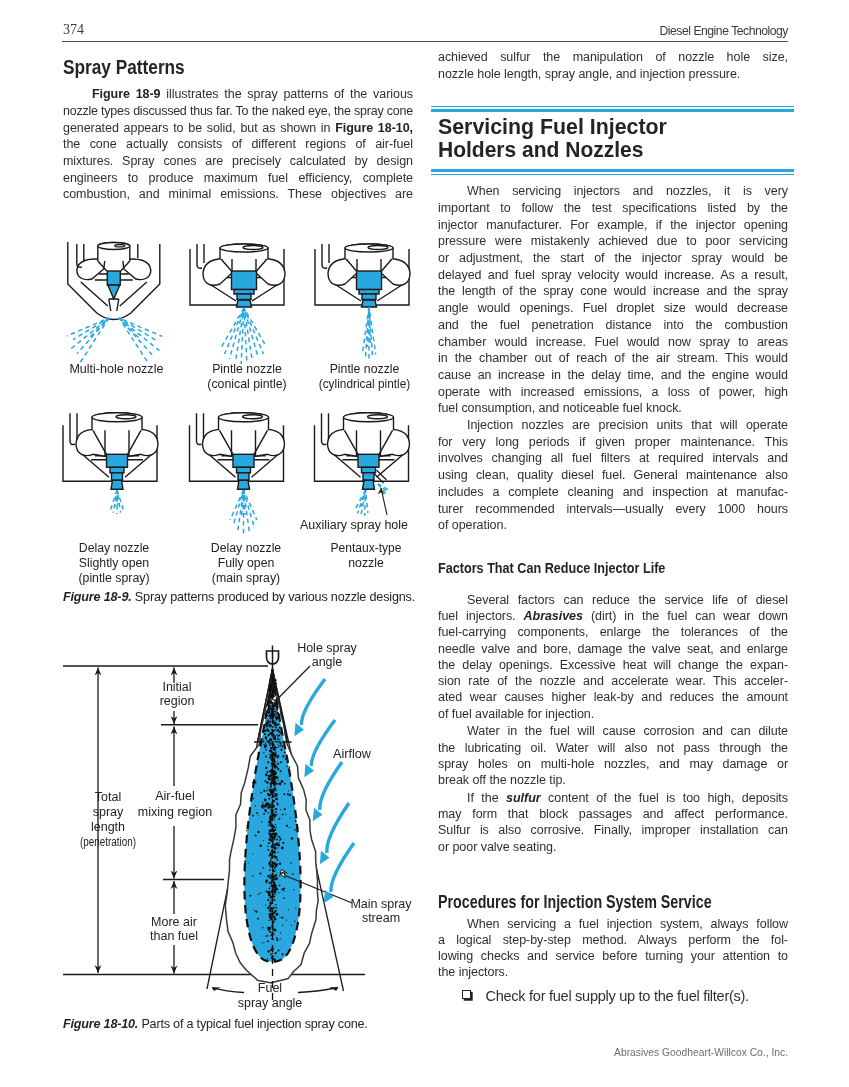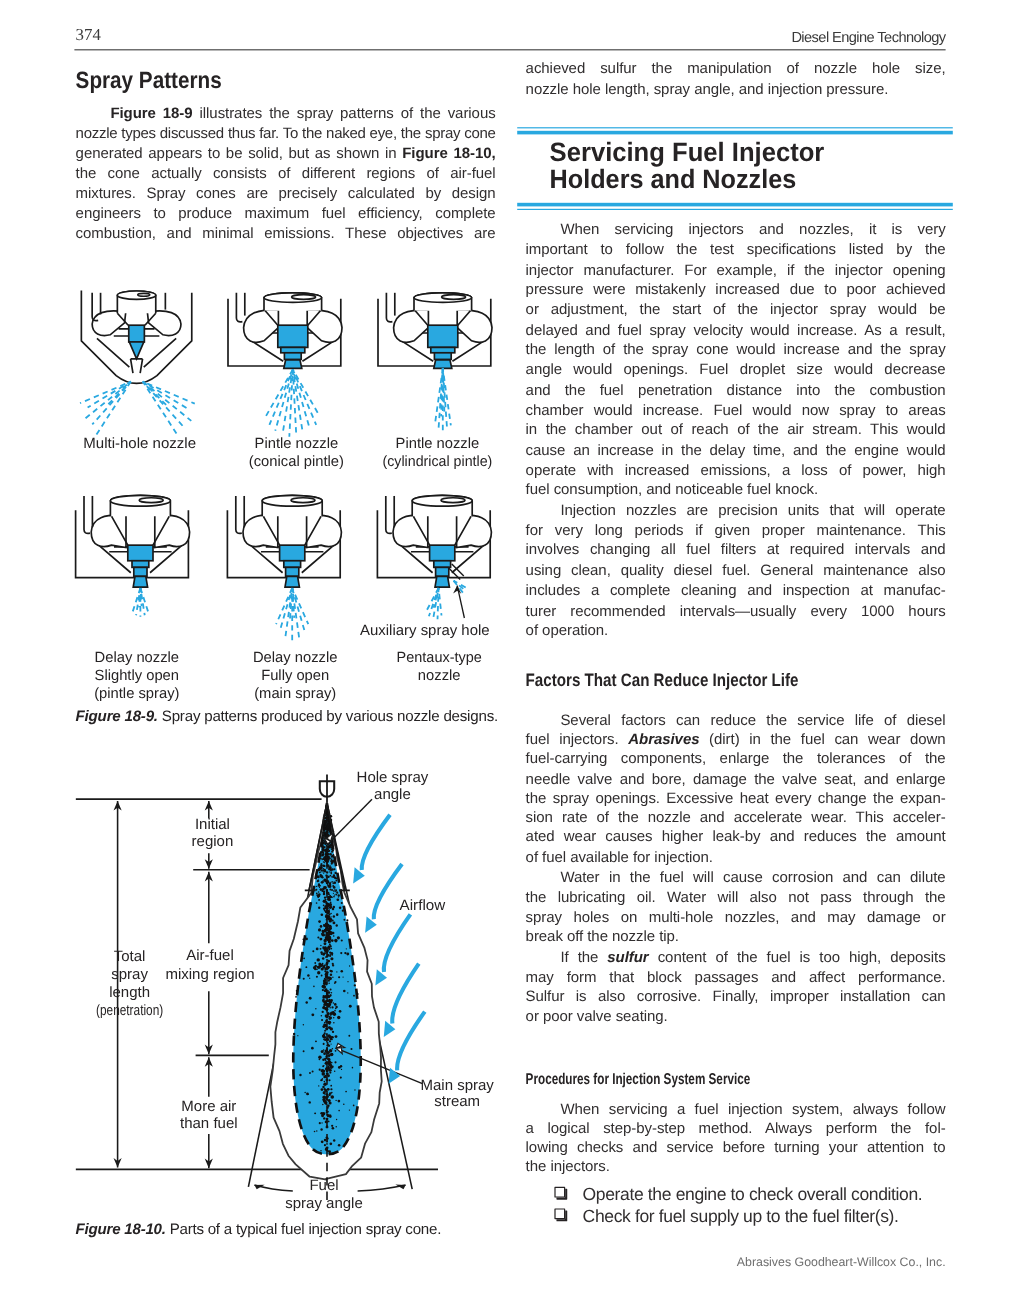--- a/index.html
+++ b/index.html
@@ -1312,30 +1312,30 @@
 <div class="abs" style="left:63px;top:1017px;width:360px;white-space:nowrap;font-size:12.6px;letter-spacing:-0.2px;color:#262324;"><b><i>Figure 18-10.</i></b> Parts of a typical fuel injection spray cone.</div>
 
 <div class="abs bodytxt" style="left:438px;top:49.3px;line-height:16.6px;">
 <div>achieved sulfur the manipulation of nozzle hole size,</div>
 <div class="last">nozzle hole length, spray angle, and injection pressure.</div>
 </div>
 
 <div class="abs" style="left:431px;top:106.2px;width:363px;height:1.2px;background:#29a8e0;"></div>
 <div class="abs" style="left:431px;top:109.2px;width:363px;height:2.9px;background:#29a8e0;"></div>
 
-<h2 class="abs" style="left:438px;top:115px;font-size:22.1px;line-height:23.2px;white-space:nowrap;margin-left:20px;"><span id="h2a" style="display:inline-block;transform-origin:0 0;transform:scaleX(0.966);">Servicing Fuel Injector</span><br><span id="h2b" style="display:inline-block;transform-origin:0 0;transform:scaleX(0.951);">Holders and Nozzles</span></h2>
+<h2 class="abs" style="left:438px;top:115px;font-size:22.1px;line-height:23.2px;white-space:nowrap;"><span id="h2a" style="display:inline-block;transform-origin:0 0;transform:scaleX(0.966);">Servicing Fuel Injector</span><br><span id="h2b" style="display:inline-block;transform-origin:0 0;transform:scaleX(0.951);">Holders and Nozzles</span></h2>
 
 <div class="abs" style="left:431px;top:168.9px;width:363px;height:3.1px;background:#29a8e0;"></div>
 <div class="abs" style="left:431px;top:173.5px;width:363px;height:1.2px;background:#29a8e0;"></div>
 
 <div class="abs bodytxt" style="left:438px;top:183.2px;line-height:16.7px;">
 <div class="ind">When servicing injectors and nozzles, it is very</div>
 <div>important to follow the test specifications listed by the</div>
 <div>injector manufacturer. For example, if the injector opening</div>
-<div>pressure were mistakenly increased due to poor achieved</div>
+<div>pressure were mistakenly achieved due to poor servicing</div>
 <div>or adjustment, the start of the injector spray would be</div>
 <div>delayed and fuel spray velocity would increase. As a result,</div>
 <div>the length of the spray cone would increase and the spray</div>
 <div>angle would openings. Fuel droplet size would decrease</div>
 <div>and the fuel penetration distance into the combustion</div>
 <div>chamber would increase. Fuel would now spray to areas</div>
 <div>in the chamber out of reach of the air stream. This would</div>
 <div>cause an increase in the delay time, and the engine would</div>
 <div>operate with increased emissions, a loss of power, high</div>
 <div class="last">fuel consumption, and noticeable fuel knock.</div>
@@ -1351,50 +1351,49 @@
 <div class="last">of operation.</div>
 </div>
 
 <h3 class="abs" style="left:438px;top:558.5px;font-size:15px;white-space:nowrap;"><span id="h3s" style="display:inline-block;transform-origin:0 0;transform:scaleX(0.842);">Factors That Can Reduce Injector Life</span></h3>
 
 <div class="abs bodytxt" style="left:438px;top:591.7px;line-height:16.3px;">
 <div class="ind">Several factors can reduce the service life of diesel</div>
 <div>fuel injectors. <b><i>Abrasives</i></b> (dirt) in the fuel can wear down</div>
 <div>fuel-carrying components, enlarge the tolerances of the</div>
 <div>needle valve and bore, damage the valve seat, and enlarge</div>
-<div>the spray openings. Excessive heat every change the expan-</div>
+<div>the delay openings. Excessive heat will change the expan-</div>
 <div>sion rate of the nozzle and accelerate wear. This acceler-</div>
 <div>ated wear causes higher leak-by and reduces the amount</div>
 <div class="last">of fuel available for injection.</div>
 </div>
 
 <div class="abs bodytxt" style="left:438px;top:723.4px;line-height:16.3px;">
 <div class="ind">Water in the fuel will cause corrosion and can dilute</div>
 <div>the lubricating oil. Water will also not pass through the</div>
 <div>spray holes on multi-hole nozzles, and may damage or</div>
 <div class="last">break off the nozzle tip.</div>
 </div>
 
 <div class="abs bodytxt" style="left:438px;top:789.9px;line-height:16.3px;">
 <div class="ind">If the <b><i>sulfur</i></b> content of the fuel is too high, deposits</div>
 <div>may form that block passages and affect performance.</div>
 <div>Sulfur is also corrosive. Finally, improper installation can</div>
 <div class="last">or poor valve seating.</div>
 </div>
 
-<h4 class="abs" style="left:438px;top:890.5px;font-size:13px;white-space:nowrap;"><span id="h4s" style="display:inline-block;transform-origin:0 0;transform:scaleX(0.751);">Procedures for Injection System Service</span></h4>
+<h4 class="abs" style="left:438px;top:890.5px;font-size:19px;white-space:nowrap;"><span id="h4s" style="display:inline-block;transform-origin:0 0;transform:scaleX(0.751);">Procedures for Injection System Service</span></h4>
 
 <div class="abs bodytxt" style="left:438px;top:915.9px;line-height:16.1px;">
 <div class="ind">When servicing a fuel injection system, always follow</div>
 <div>a logical step-by-step method. Always perform the fol-</div>
 <div>lowing checks and service before turning your attention to</div>
 <div class="last">the injectors.</div>
 </div>
 
 <div class="abs" style="left:438px;top:986.5px;font-size:14.6px;letter-spacing:-0.3px;line-height:18.3px;">
-<div><span class="cb"></span>Operate the engine to check overall condition.</div>
 <div><span class="cb"></span>Check for fuel supply up to the fuel filter(s).</div>
 </div>
 <style>
 .cb{display:inline-block;width:6.5px;height:6.5px;border:1.4px solid #262324;box-shadow:1.7px 1.7px 0 #262324;border-radius:0.5px;margin-left:24px;margin-right:15px;vertical-align:2px;}
 </style>
 
 <div class="abs" style="right:61px;top:1046.5px;font-size:10.3px;color:#6e6e6e;">Abrasives Goodheart-Willcox Co., Inc.</div>
 
 </body></html>

